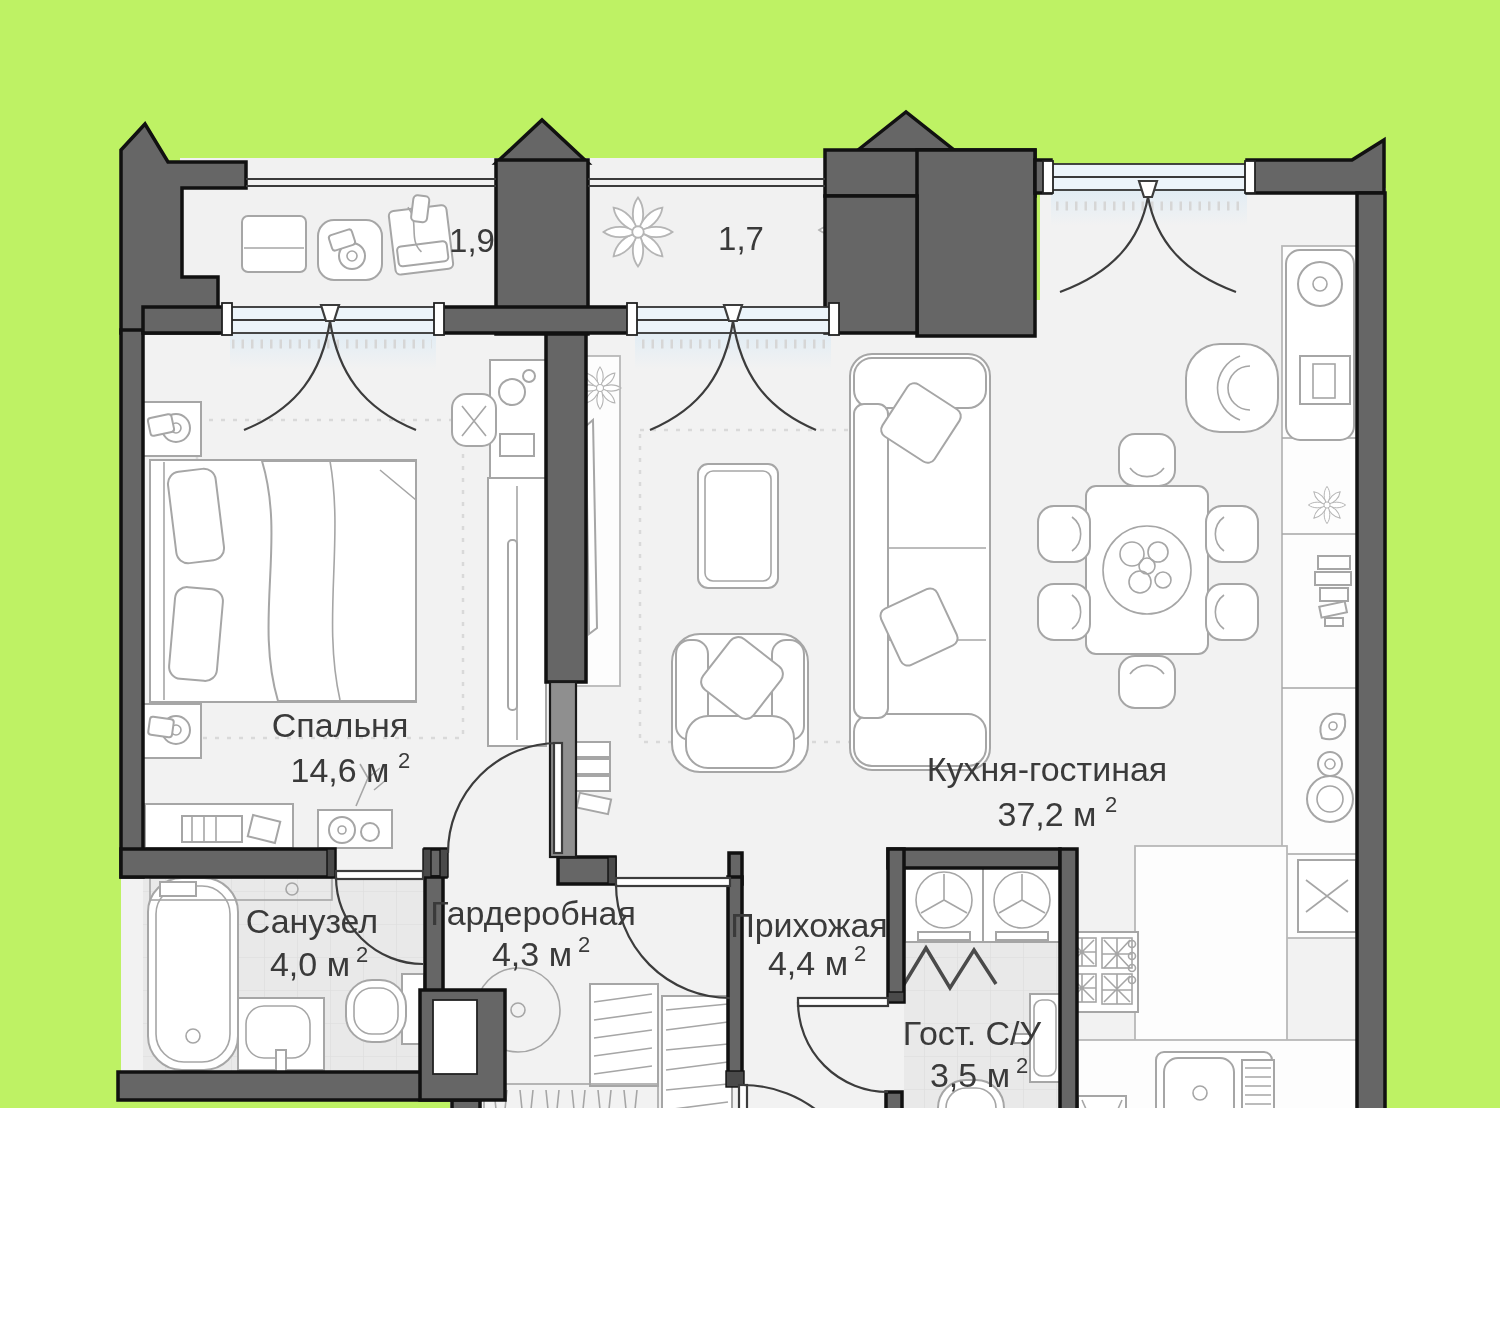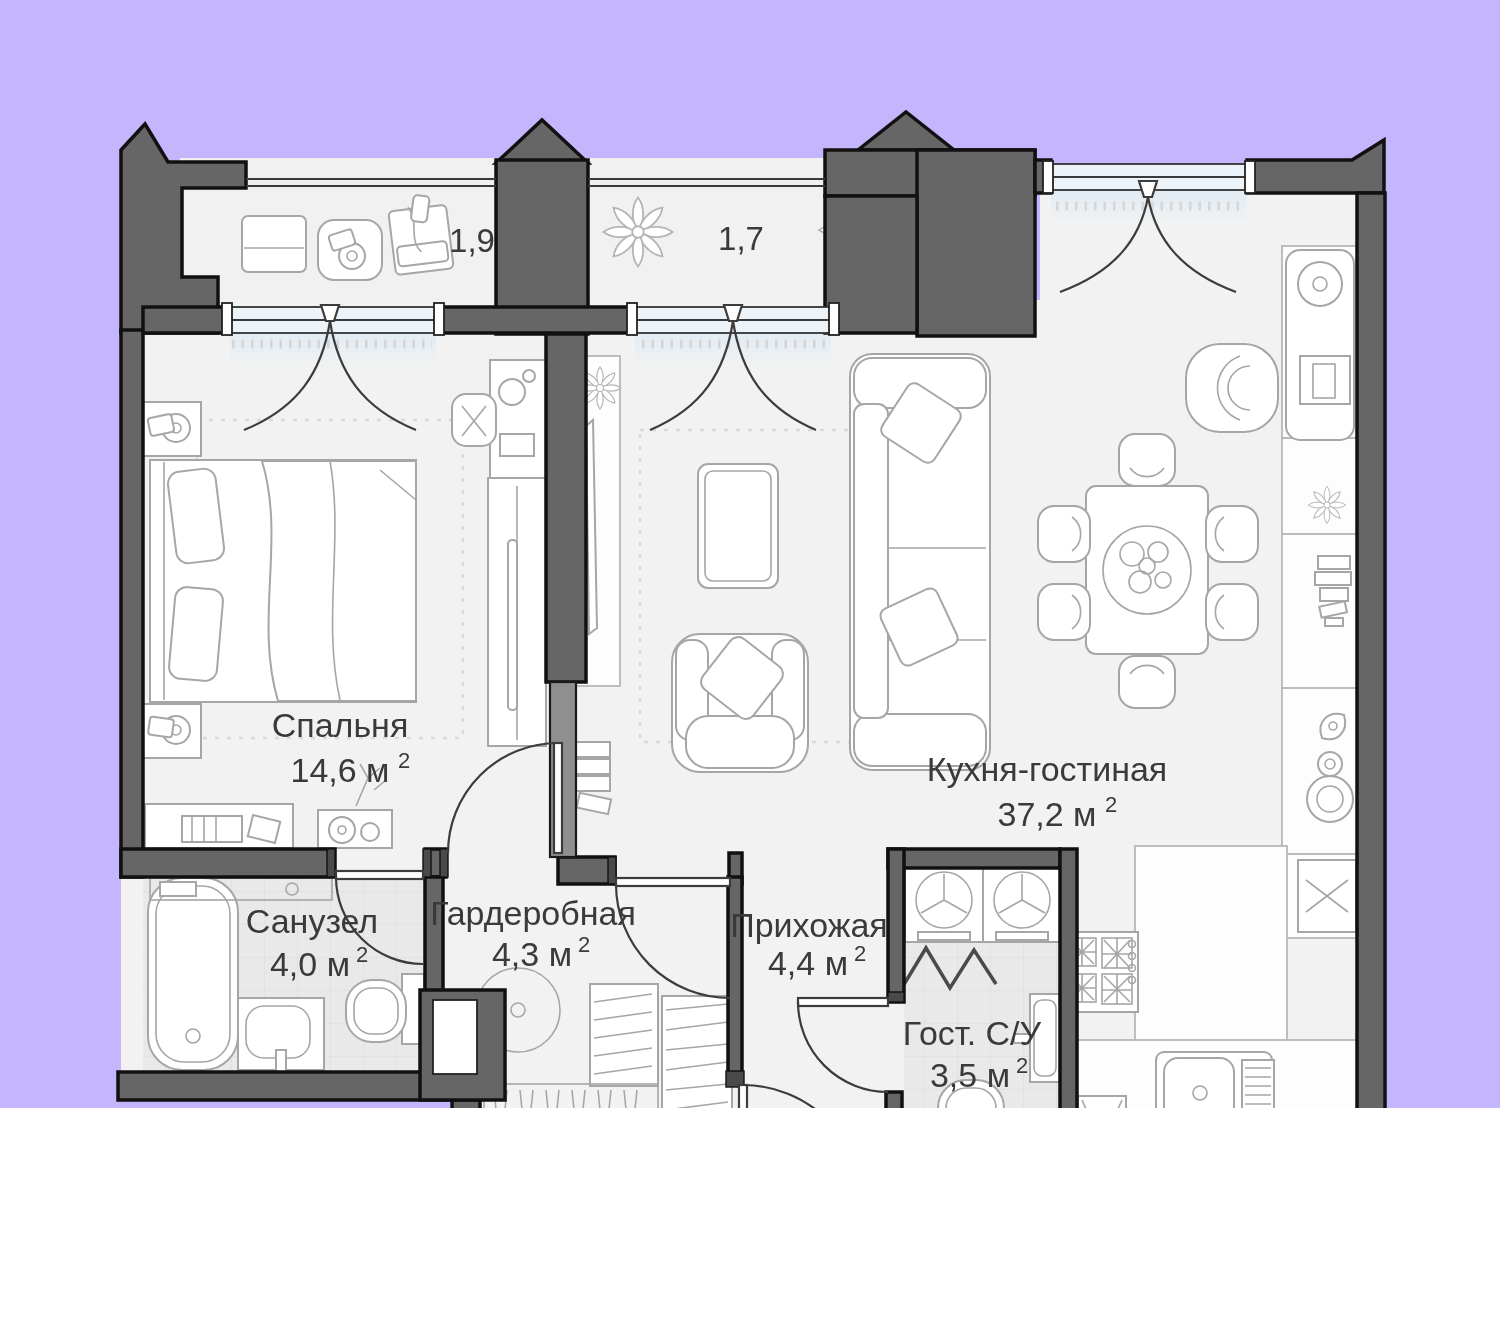--- a/index.html
+++ b/index.html
@@ -1,16 +1,16 @@
 <!DOCTYPE html>
 <html><head>
 <meta charset="utf-8">
 <style>
   html,body{margin:0;padding:0;background:#ffffff;}
-  .stage{width:1500px;height:1108px;margin:0 auto;background:#c4b5fd;position:relative;}
+  .stage{width:1500px;height:1108px;margin:0 auto;background:#bef264;position:relative;}
   svg{display:block;}
   .wall{fill:#666666;stroke:#111111;stroke-width:3.5;stroke-linejoin:miter;}
   .wallthin{fill:#8f8f8f;stroke:#1a1a1a;stroke-width:2.2;}
   .cap{fill:#4a4a4a;stroke:#111111;stroke-width:1.4;}
   .frame{fill:#ffffff;stroke:#222222;stroke-width:1.8;}
   .furn{fill:#ffffff;stroke:#a6a6a6;stroke-width:2;}
   .fl{stroke:#a6a6a6;stroke-width:1.6;fill:none;}
   .counter{fill:#fdfdfd;stroke:#b8b8b8;stroke-width:1.8;}
   .dash{fill:none;stroke:#d9d9d9;stroke-width:2.5;stroke-dasharray:4 8;}
   .comb{stroke:#d6d6d6;stroke-width:9;stroke-dasharray:2.5 7;fill:none;}

